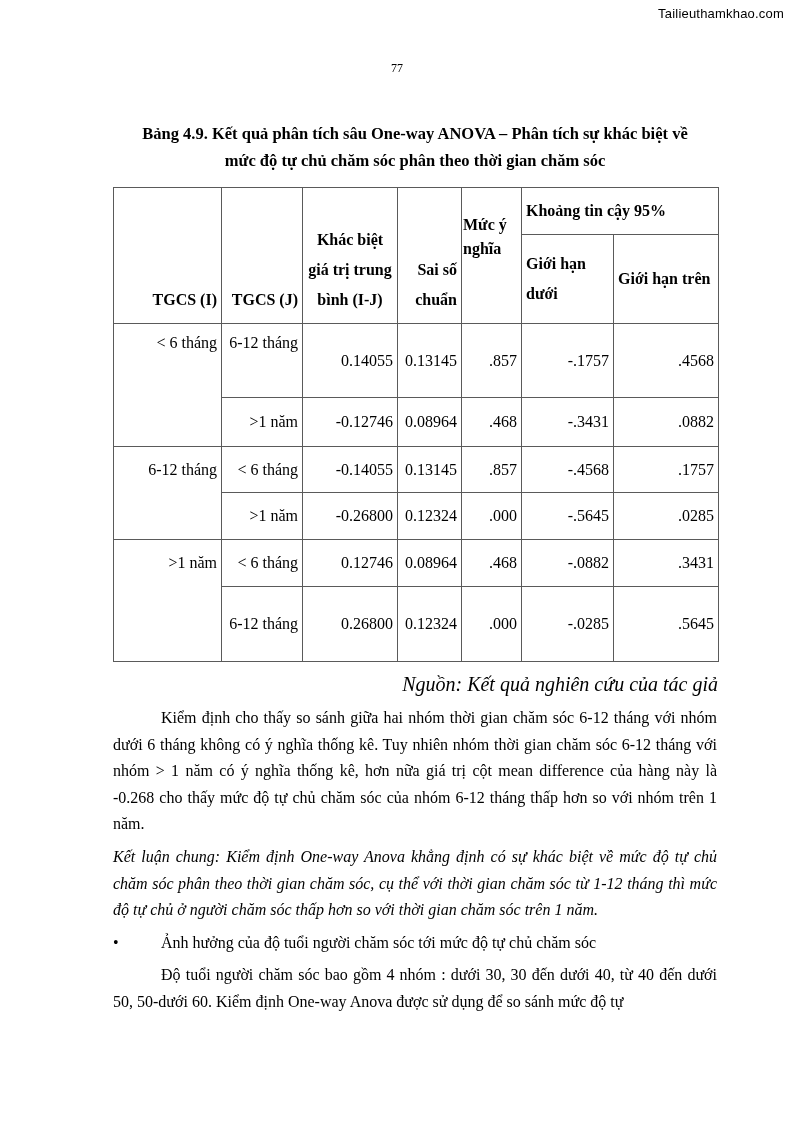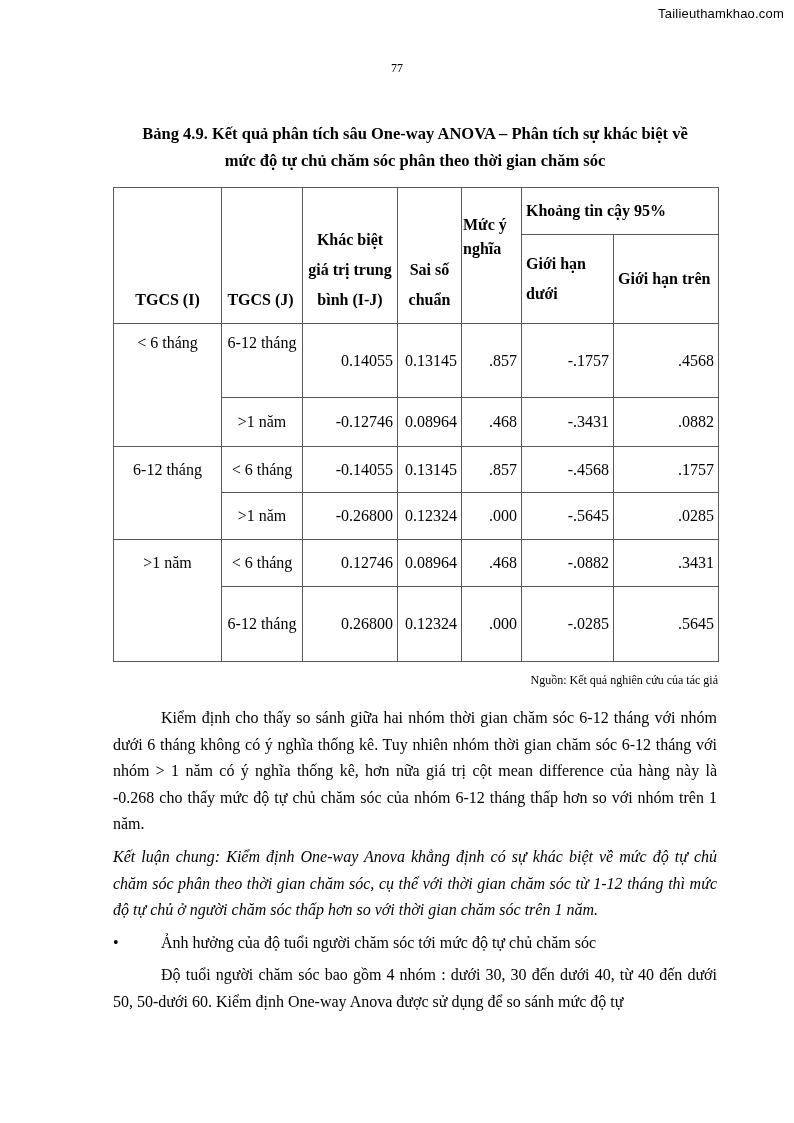--- a/index.html
+++ b/index.html
@@ -23,28 +23,28 @@
     }
     table.anova {
       position: absolute; top: 187px; left: 113px;
       border-collapse: collapse; font-size: 16px;
       table-layout: fixed; width: 605px;
     }
     table.anova td, table.anova th {
       border: 1px solid #5a5a5a; padding: 0 4px; line-height: 30px;
     }
     table.anova th { font-weight: bold; }
-    .th-bottom { vertical-align: bottom; padding-bottom: 8px !important; text-align: center; }
+    .th-bottom { vertical-align: bottom; padding-bottom: 8px !important; text-align: right; }
     .th-center { text-align: left; }
-    .cell-left { text-align: center; vertical-align: top; }
+    .cell-left { text-align: right; vertical-align: top; }
     .cell-right { text-align: right; vertical-align: middle; }
     .grp { padding-top: 4px !important; }
     .source {
       position: absolute; top: 673px; right: 76px;
-      font-size: 12px;
+      font-style: italic; font-size: 20px;
     }
     .para {
       position: absolute; left: 113px; width: 604px; font-size: 16px;
       line-height: 26.5px; text-align: justify; margin: 0;
     }
     .p1 { top: 705px; text-indent: 48px; }
     .p2 { top: 844px; font-style: italic; }
     .bullet { top: 930px; }
     .bullet .dot { display: inline-block; width: 48px; }
     .p3 { top: 962px; text-indent: 48px; }

